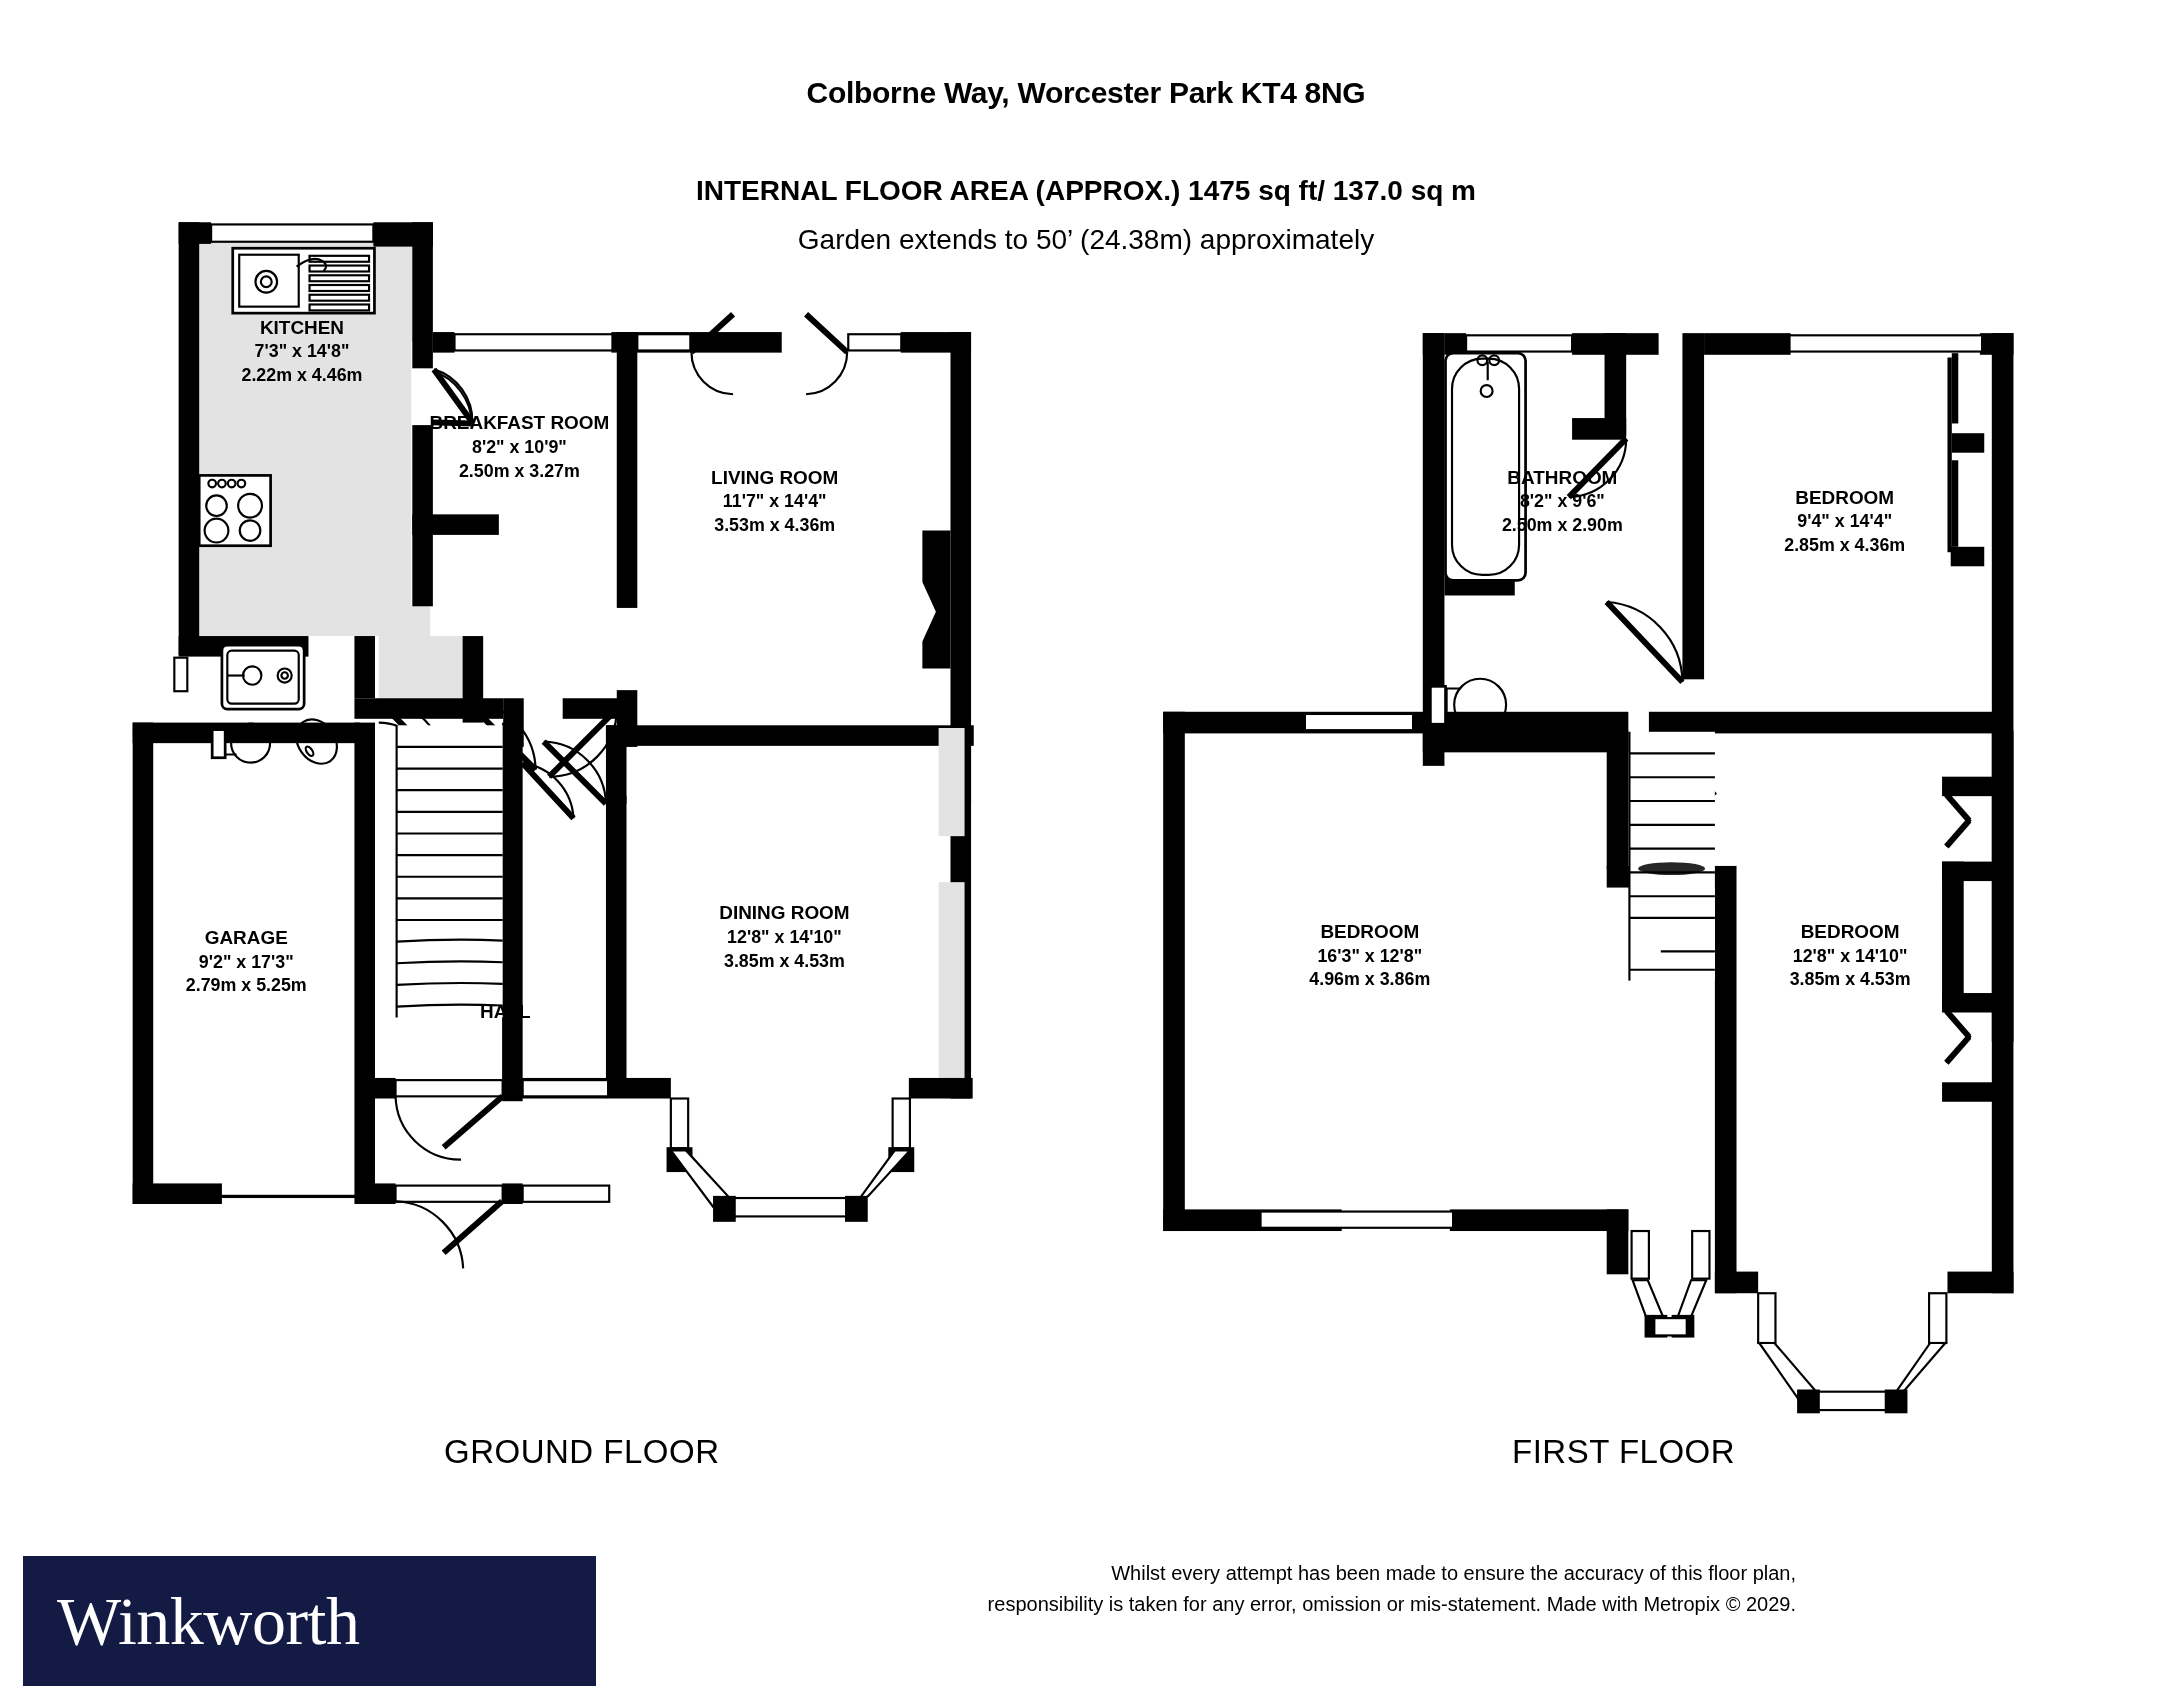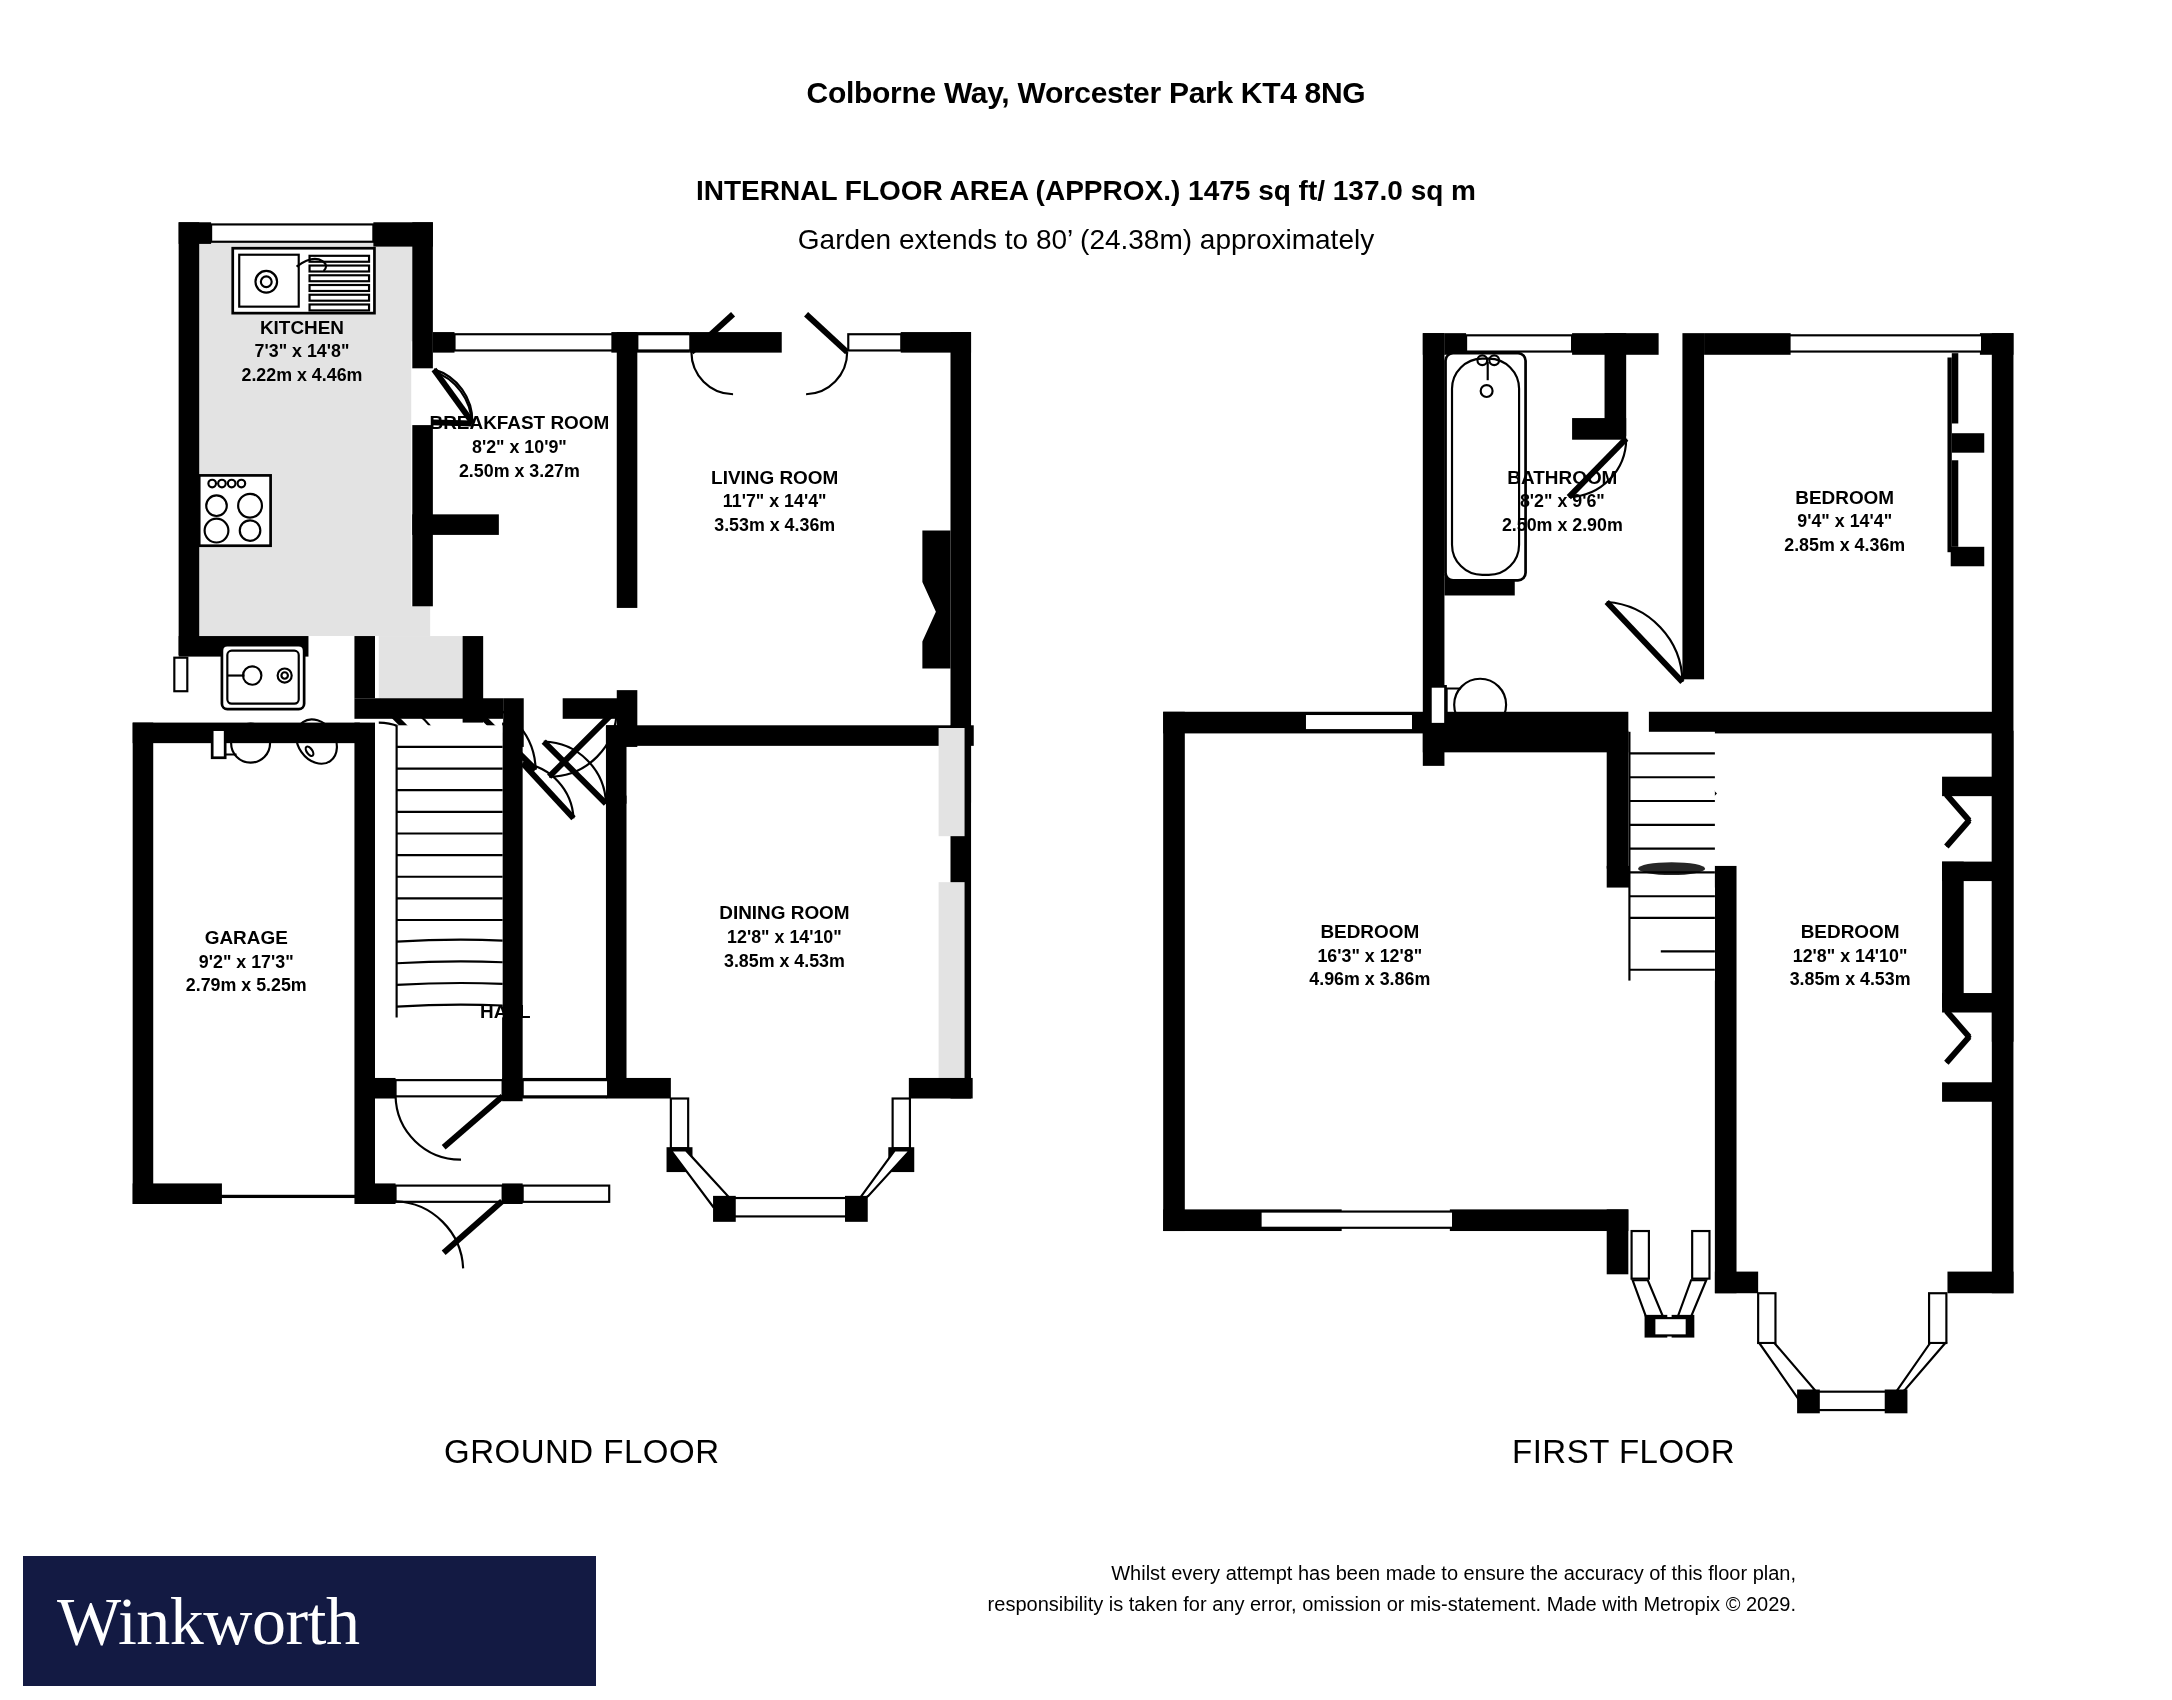--- a/index.html
+++ b/index.html
@@ -57,21 +57,21 @@
   text.rd{font-family:"Liberation Sans",sans-serif;font-weight:700;
           font-size:33px;text-anchor:middle;fill:#000;}
 </style>
 </head>
 <body>
 
 <div id="page">
 
   <div class="hdr hdr-title">Colborne Way, Worcester Park KT4 8NG</div>
   <div class="hdr hdr-area">INTERNAL FLOOR AREA (APPROX.) 1475 sq ft/ 137.0 sq m</div>
-  <div class="hdr hdr-garden">Garden extends to 80’ (24.38m) approximately</div>
+  <div class="hdr hdr-garden">Garden extends to 50’ (24.38m) approximately</div>
 
   <svg id="svg-ground" class="plan" width="1028" height="1217" viewBox="0 0 1900 2250">
 
     <g>
       <path class="greyfill" d="M360 110 L795 110 L795 300 L760 300 L760 790 L795 790 L795 845 L360 845 Z"></path>
     </g>
     <g>
       <rect class="greyfill" x="700" y="845" width="155" height="115"></rect>
     </g>
 

